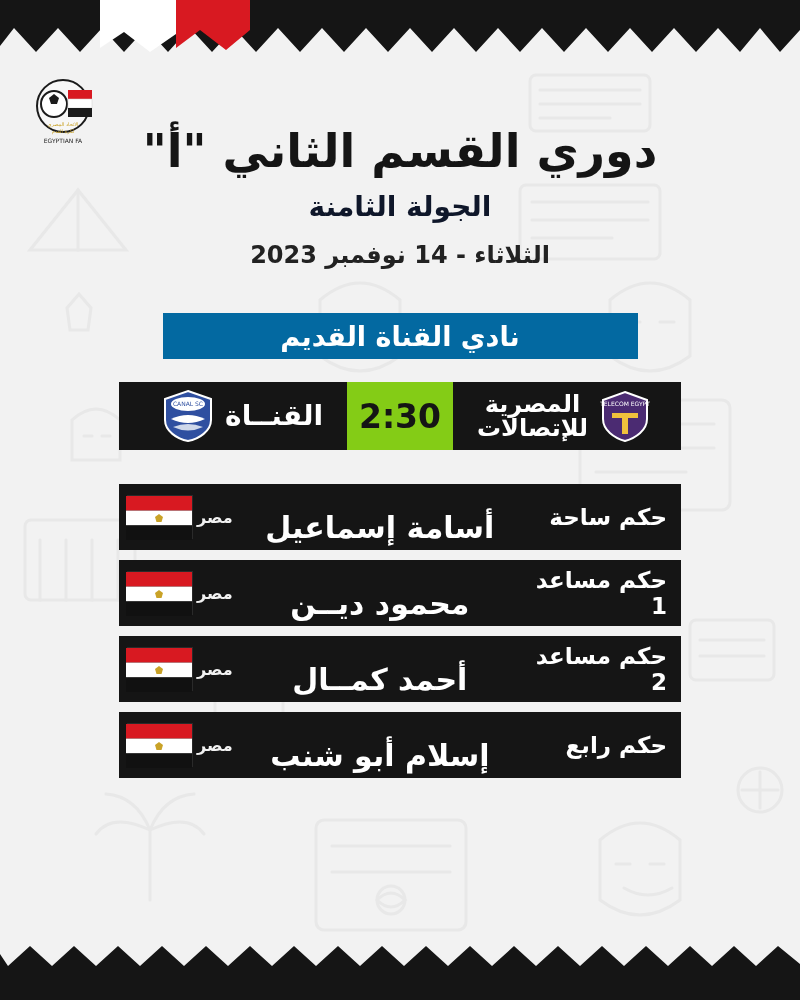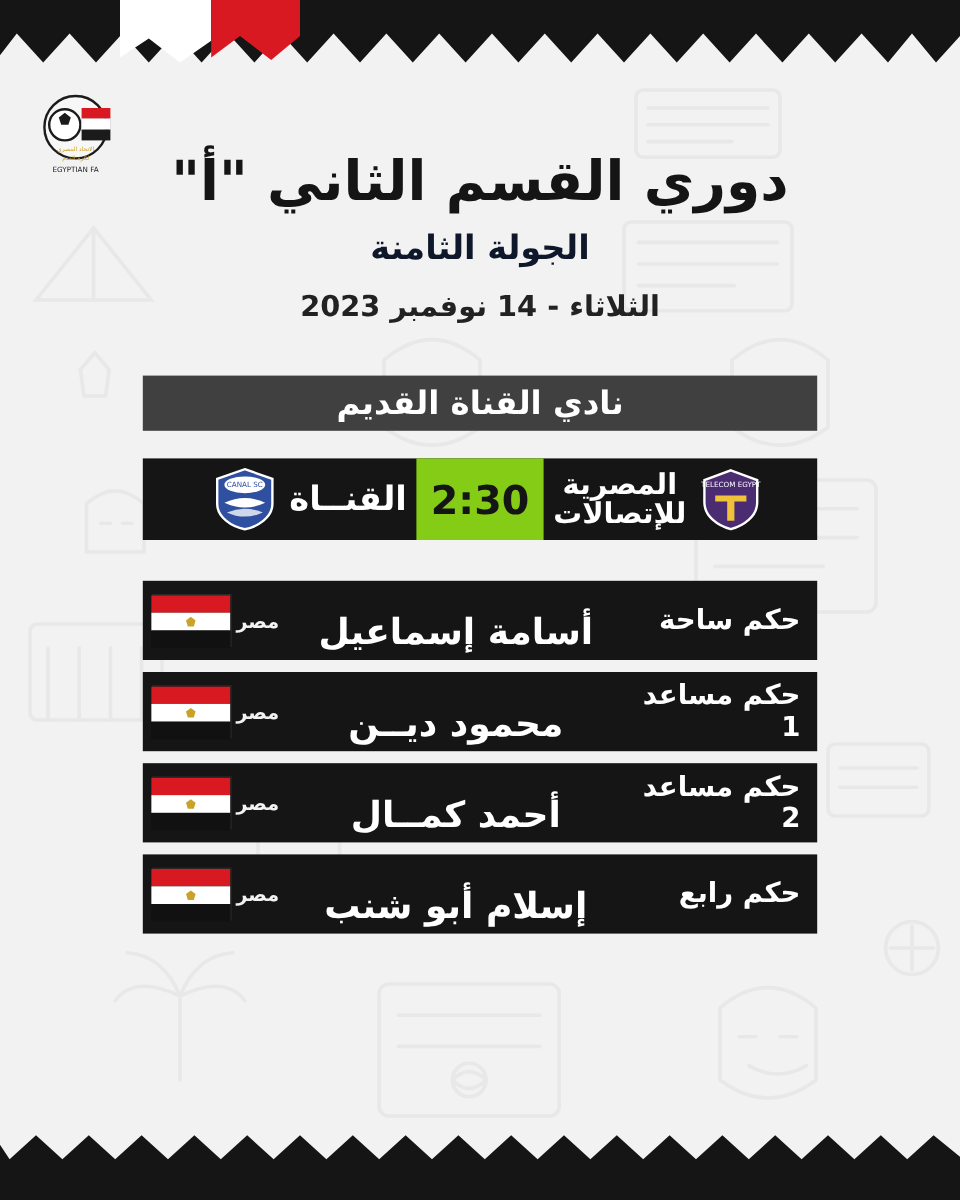--- a/index.html
+++ b/index.html
@@ -82,23 +82,23 @@
     font-size: 24px;
     font-weight: bold;
     color: #222;
     margin-top: 18px;
     direction: rtl;
   }
 
   
   .venue-bar {
     margin: 44px auto 0;
-    width: 562px;
+    width: 475px;
     height: 46px;
-    background: #404040;
+    background: #0369a1;
     color: #fff;
     font-size: 27px;
     font-weight: bold;
     display: flex;
     align-items: center;
     justify-content: center;
     letter-spacing: 0px;
   }
 
   
@@ -109,21 +109,21 @@
     display: flex;
     align-items: stretch;
     background: #151515;
     color: #fff;
   }
   .team {
     flex: 1 1 0;
     display: flex;
     align-items: center;
     gap: 10px;
-    padding: 0 8px;
+    padding: 0 24px;
     min-width: 0;
   }
   .team.home { justify-content: flex-start; }
   .team.away { justify-content: flex-end; }
 
   .team-name {
     font-size: 28px;
     font-weight: bold;
     line-height: 1.02;
     white-space: pre-line;

